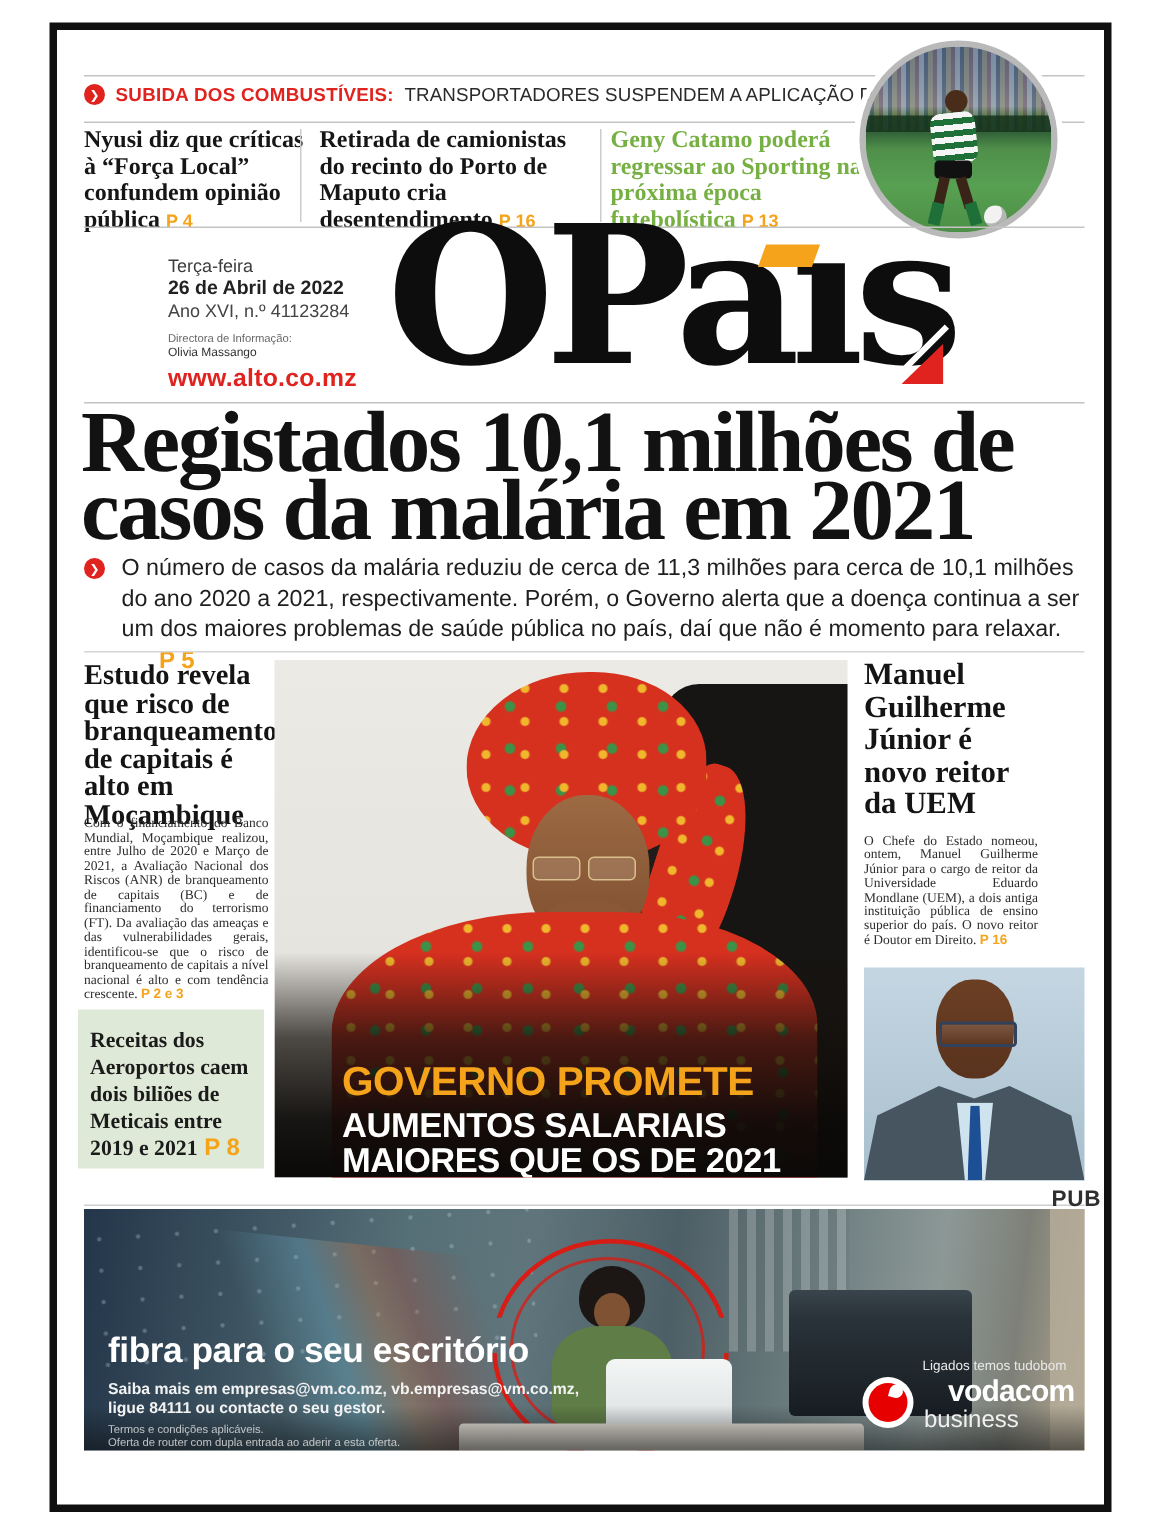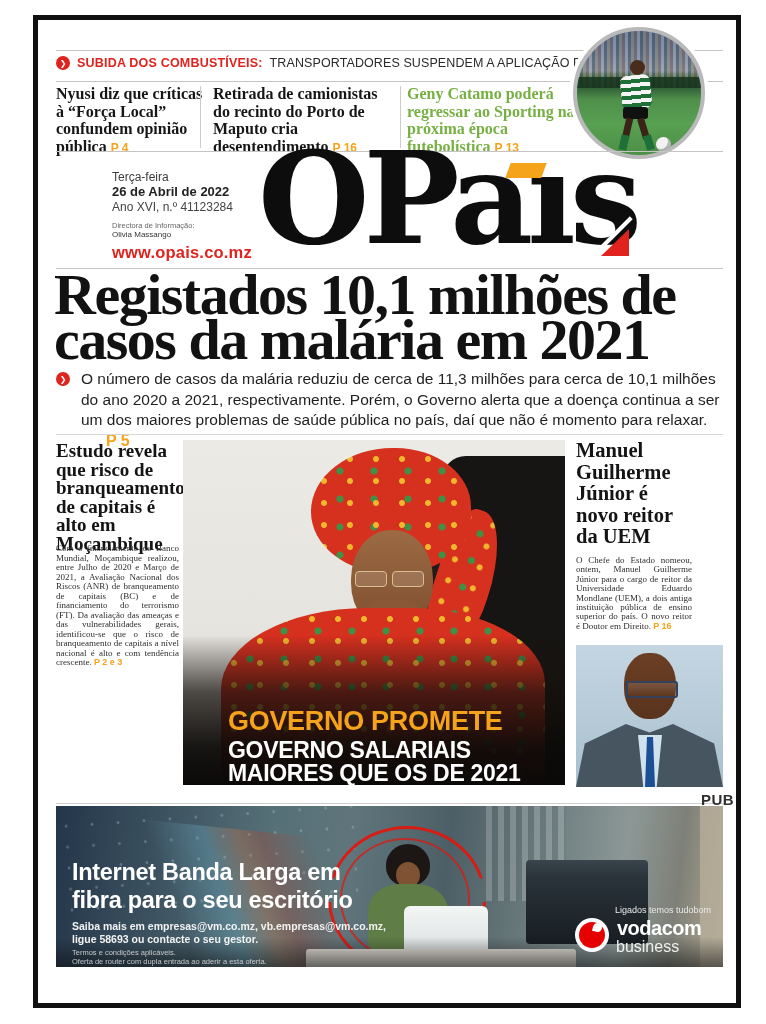--- a/index.html
+++ b/index.html
@@ -148,21 +148,21 @@
   #ad-h1{position:absolute;left:16px;top:53px;font-size:23.5px;font-weight:bold;color:#fff;letter-spacing:-.3px;}
   #ad-h2{position:absolute;left:16px;top:81px;font-size:23.5px;font-weight:bold;color:#fff;letter-spacing:-.3px;}
   #ad-contact{position:absolute;left:16px;top:114px;width:332px;font-size:10.5px;font-weight:bold;color:#f2f2f2;line-height:13px;}
   #ad-terms1{position:absolute;left:16px;top:142px;font-size:7.5px;color:rgba(235,235,235,.78);}
   #ad-terms2{position:absolute;left:16px;top:151px;font-size:7.5px;color:rgba(235,235,235,.78);}
   #ad-slogan{position:absolute;left:559px;top:99px;font-size:9px;color:#e9e9e9;}
   #ad-vlogo{position:absolute;left:519px;top:112px;width:34px;height:34px;background:#fff;border-radius:50%;}
   #ad-vlogo-in{position:absolute;left:4px;top:4px;width:26px;height:26px;background:#e60000;border-radius:50%;}
   #ad-vlogo-dot{position:absolute;left:18px;top:5px;width:9px;height:9px;background:#fff;
                 border-radius:50% 50% 50% 0;transform:rotate(15deg);}
-  #ad-vword{position:absolute;left:561px;top:111px;font-size:20px;font-weight:bold;color:#fff;letter-spacing:-.5px;}
+  #ad-vword{position:absolute;left:576px;top:111px;font-size:20px;font-weight:bold;color:#fff;letter-spacing:-.5px;}
   #ad-vsub{position:absolute;left:560px;top:132px;font-size:16px;color:#f0f0f0;}
 </style>
 </head>
 <body>
 
 <div id="stage">
   <div id="frame"></div>
 
   <div class="rule" id="rule-a"></div>
   <div id="strip">
@@ -201,21 +201,21 @@
     <div class="p-ball"></div>
   </div>
 
   <div class="rule" id="rule-c"></div>
 
   <div class="abs" id="mast-day">Terça-feira</div>
   <div class="abs" id="mast-date">26 de Abril de 2022</div>
   <div class="abs" id="mast-ed">Ano XVI, n.º 41123284</div>
   <div class="abs" id="mast-dir-label">Directora de Informação:</div>
   <div class="abs" id="mast-dir-name">Olivia Massango</div>
-  <div class="abs" id="mast-site">www.opais.co.mz</div>
+  <div class="abs" id="mast-site">www.alto.co.mz</div>
 
   <div id="brand"><span>OPa</span><span>ı</span><span>s</span></div>
   <div id="brand-accent"></div>
   <div id="brand-slash"></div>
   <div id="brand-tri"></div>
 
   <div class="rule" id="rule-d"></div>
 
   <div id="lead-head">Registados 10,1 milhões de casos da malária em 2021</div>
   <span class="arrow-badge" id="lead-arrow">❯</span>
@@ -223,36 +223,40 @@
     <span>O número de casos da malária reduziu de cerca de 11,3 milhões para cerca de 10,1 milhões do ano 2020 a 2021, respectivamente. Porém, o Governo alerta que a doença continua a ser um dos maiores problemas de saúde pública no país, daí que não é momento para relaxar.</span>
     <span class="pref">P 5</span>
   </div>
 
   <div class="rule" id="rule-e"></div>
 
   <div id="lc-head">Estudo revela que risco de branqueamento de capitais é alto em Moçambique</div>
   <div id="lc-body">
     <span>Com o financiamento do Banco Mundial, Moçambique realizou, entre Julho de 2020 e Março de 2021, a Avaliação Nacional dos Riscos (ANR) de branqueamento de capitais (BC) e de financiamento do terrorismo (FT). Da avaliação das ameaças e das vulnerabilidades gerais, identificou-se que o risco de branqueamento de capitais a nível nacional é alto e com tendência crescente.</span>
     <span class="pref-sm">P 2 e 3</span>
+  </div>
+  <div id="green-box">
+    <span class="gb-text">Receitas dos Aeroportos caem dois biliões de Meticais entre 2019 e 2021</span>
+    <span class="pref">P 8</span>
   </div>
 
   <div id="photo">
     <div id="chair-wing"></div>
     <div id="chair"></div>
     <div id="wrap-tail" class="red-pattern"></div>
     <div id="wrap" class="red-pattern"></div>
     <div id="face"></div>
     <div class="lens" id="lens1"></div>
     <div class="lens" id="lens2"></div>
     <div id="chest"></div>
     <div id="necklace"></div>
     <div id="dress" class="red-pattern"></div>
     <div id="photo-shade"></div>
     <div class="cap" id="cap1">GOVERNO PROMETE</div>
-    <div class="cap" id="cap2">GOVERNO SALARIAIS</div>
+    <div class="cap" id="cap2">AUMENTOS SALARIAIS</div>
     <div class="cap" id="cap3">MAIORES QUE OS DE 2021</div>
   </div>
 
   <div id="rc-head">Manuel Guilherme Júnior é novo reitor da UEM</div>
   <div id="rc-body">
     <span>O Chefe do Estado nomeou, ontem, Manuel Guilherme Júnior para o cargo de reitor da Universidade Eduardo Mondlane (UEM), a dois antiga instituição pública de ensino superior do país. O novo reitor é Doutor em Direito.</span>
     <span class="pref-sm">P 16</span>
   </div>
   <div id="portrait">
     <div id="p-head"></div>
@@ -272,23 +276,22 @@
     <div id="ad-machine"></div>
     <div id="ad-panel"></div>
     <div id="ad-ring"></div>
     <div id="ad-ring2"></div>
     <div id="ad-woman-hair"></div>
     <div id="ad-woman-face"></div>
     <div id="ad-woman-top"></div>
     <div id="ad-laptop"></div>
     <div id="ad-desk"></div>
     <div id="ad-shade"></div>
-    <div id="ad-h1">Internet Banda Larga em</div>
     <div id="ad-h2">fibra para o seu escritório</div>
-    <div id="ad-contact">Saiba mais em empresas@vm.co.mz, vb.empresas@vm.co.mz, ligue 58693 ou contacte o seu gestor.</div>
+    <div id="ad-contact">Saiba mais em empresas@vm.co.mz, vb.empresas@vm.co.mz, ligue 84111 ou contacte o seu gestor.</div>
     <div id="ad-terms1">Termos e condições aplicáveis.</div>
     <div id="ad-terms2">Oferta de router com dupla entrada ao aderir a esta oferta.</div>
     <div id="ad-slogan">Ligados temos tudobom</div>
     <div id="ad-vlogo">
       <div id="ad-vlogo-in"></div>
       <div id="ad-vlogo-dot"></div>
     </div>
     <div id="ad-vword">vodacom</div>
     <div id="ad-vsub">business</div>
   </div>

